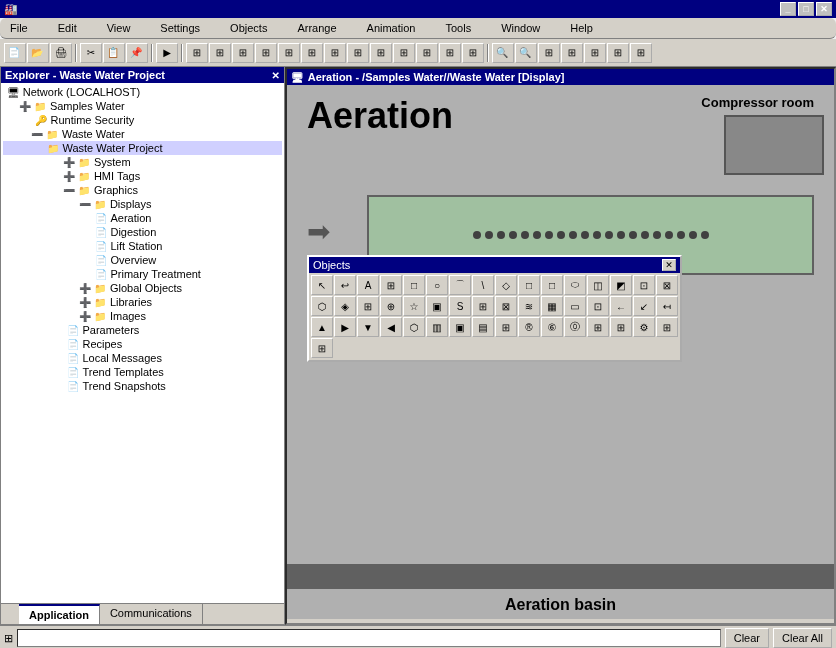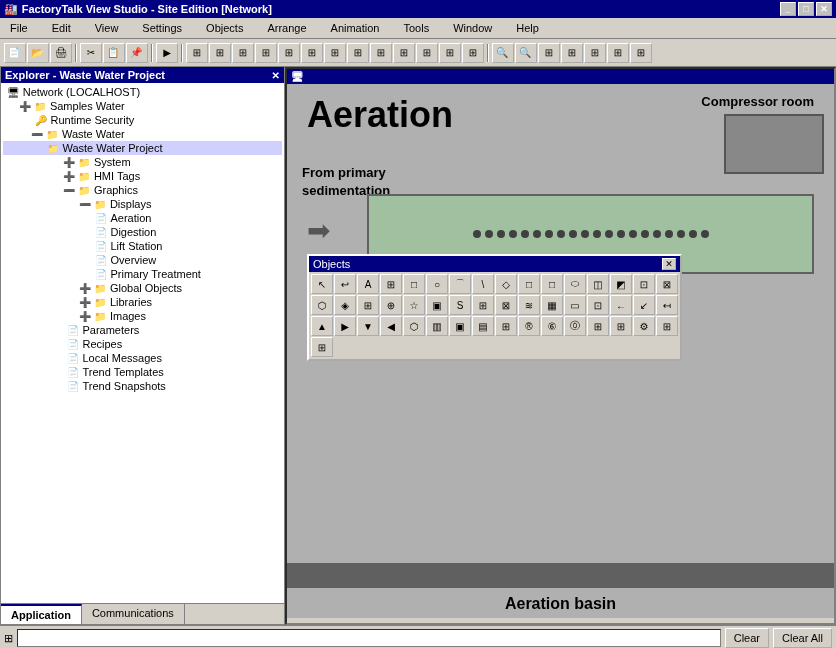--- a/index.html
+++ b/index.html
@@ -33,21 +33,22 @@
       display: flex; align-items: center; justify-content: center;
       cursor: pointer;
     }
 
     
     .menu-bar {
       background: #d4d0c8;
       border-bottom: 1px solid #808080;
       padding: 2px 4px;
       display: flex;
-      gap: 12px;
+      gap: 18px;
+      border-radius: 6px;
     }
     .menu-item {
       padding: 2px 6px;
       font-size: 11px;
       cursor: pointer;
     }
 
     
     .toolbar {
       background: #d4d0c8;
@@ -121,20 +122,21 @@
     }
     .tree-indent { display: inline-block; }
     .tree-icon { margin-right: 3px; font-size: 10px; }
     .tree-label { font-size: 11px; }
 
     
     .explorer-tabs {
       display: flex;
       border-top: 1px solid #808080;
       background: #d4d0c8;
+      padding-left: 18px;
     }
     .explorer-tab {
       padding: 3px 10px;
       font-size: 11px;
       cursor: pointer;
       border-right: 1px solid #808080;
     }
     .explorer-tab.active {
       background: white;
       font-weight: bold;
@@ -339,21 +341,20 @@
     .explorer-tree::-webkit-scrollbar { width: 12px; }
     .explorer-tree::-webkit-scrollbar-track { background: #d4d0c8; }
     .explorer-tree::-webkit-scrollbar-thumb { background: #808080; border: 1px outset #fff; }
   </style>
 </head>
 <body>
 
 <div class="title-bar">
   <div class="title-bar-left">
     <span>🏭</span>
-    <span>FactoryTalk View Studio - Site Edition [Network]</span>
   </div>
   <div class="title-bar-controls">
     <div class="title-bar-btn">_</div>
     <div class="title-bar-btn">□</div>
     <div class="title-bar-btn">✕</div>
   </div>
 </div>
 
 <div class="menu-bar">
   <span class="menu-item">File</span>
@@ -557,33 +558,31 @@
       <div class="explorer-tab active">Application</div>
       <div class="explorer-tab">Communications</div>
     </div>
   </div>
 
   <div class="content-area">
     <div class="display-window">
 
       <div class="display-title-bar">
         <span class="display-icon">🖥</span>
+        <span>Aeration - /Samples Water//Waste Water [Display]</span>
       </div>
 
       <div class="display-content">
         <div class="aeration-bg">
 
           <div class="aeration-title">Aeration</div>
 
           <div class="compressor-label">Compressor room</div>
           <div class="compressor-box"></div>
 
-          <div class="from-primary-label">
-            From primary<br>sedimentation
-          </div>
 
           <div class="aeration-arrow">➡</div>
 
           <div class="aeration-tank">
             <div class="tank-dots">
               <div class="tank-dot"></div>
               <div class="tank-dot"></div>
               <div class="tank-dot"></div>
               <div class="tank-dot"></div>
               <div class="tank-dot"></div>

